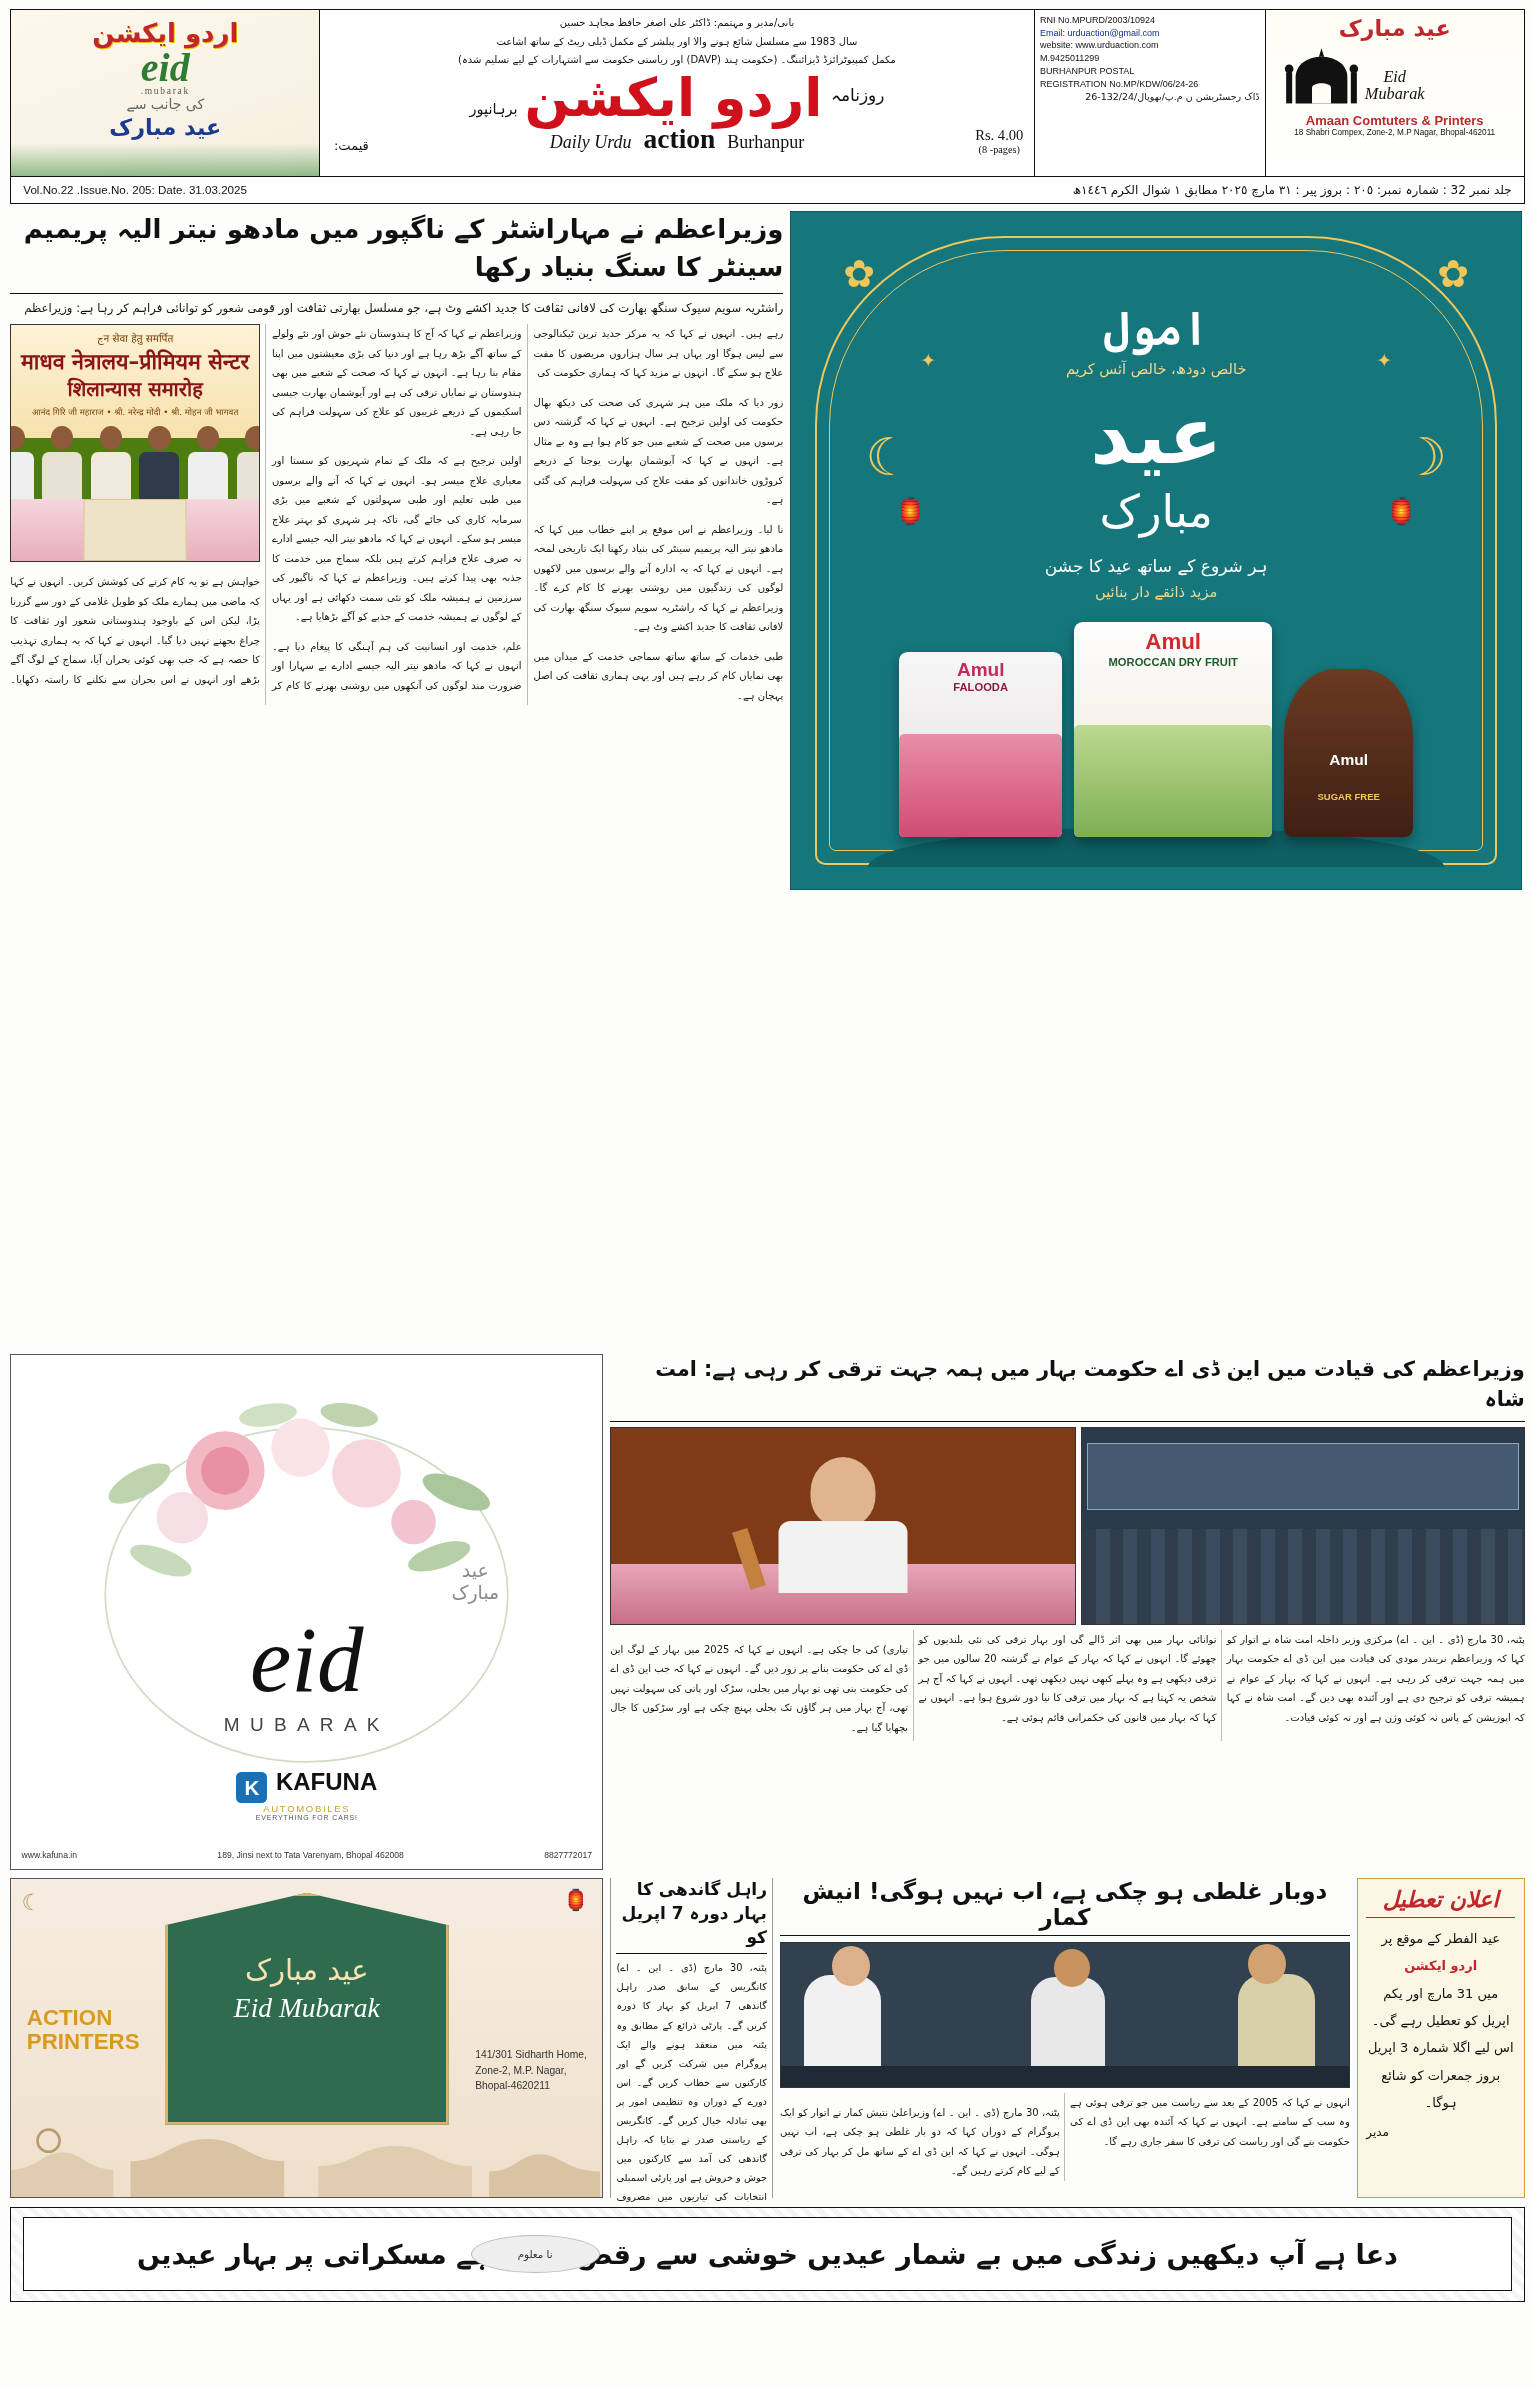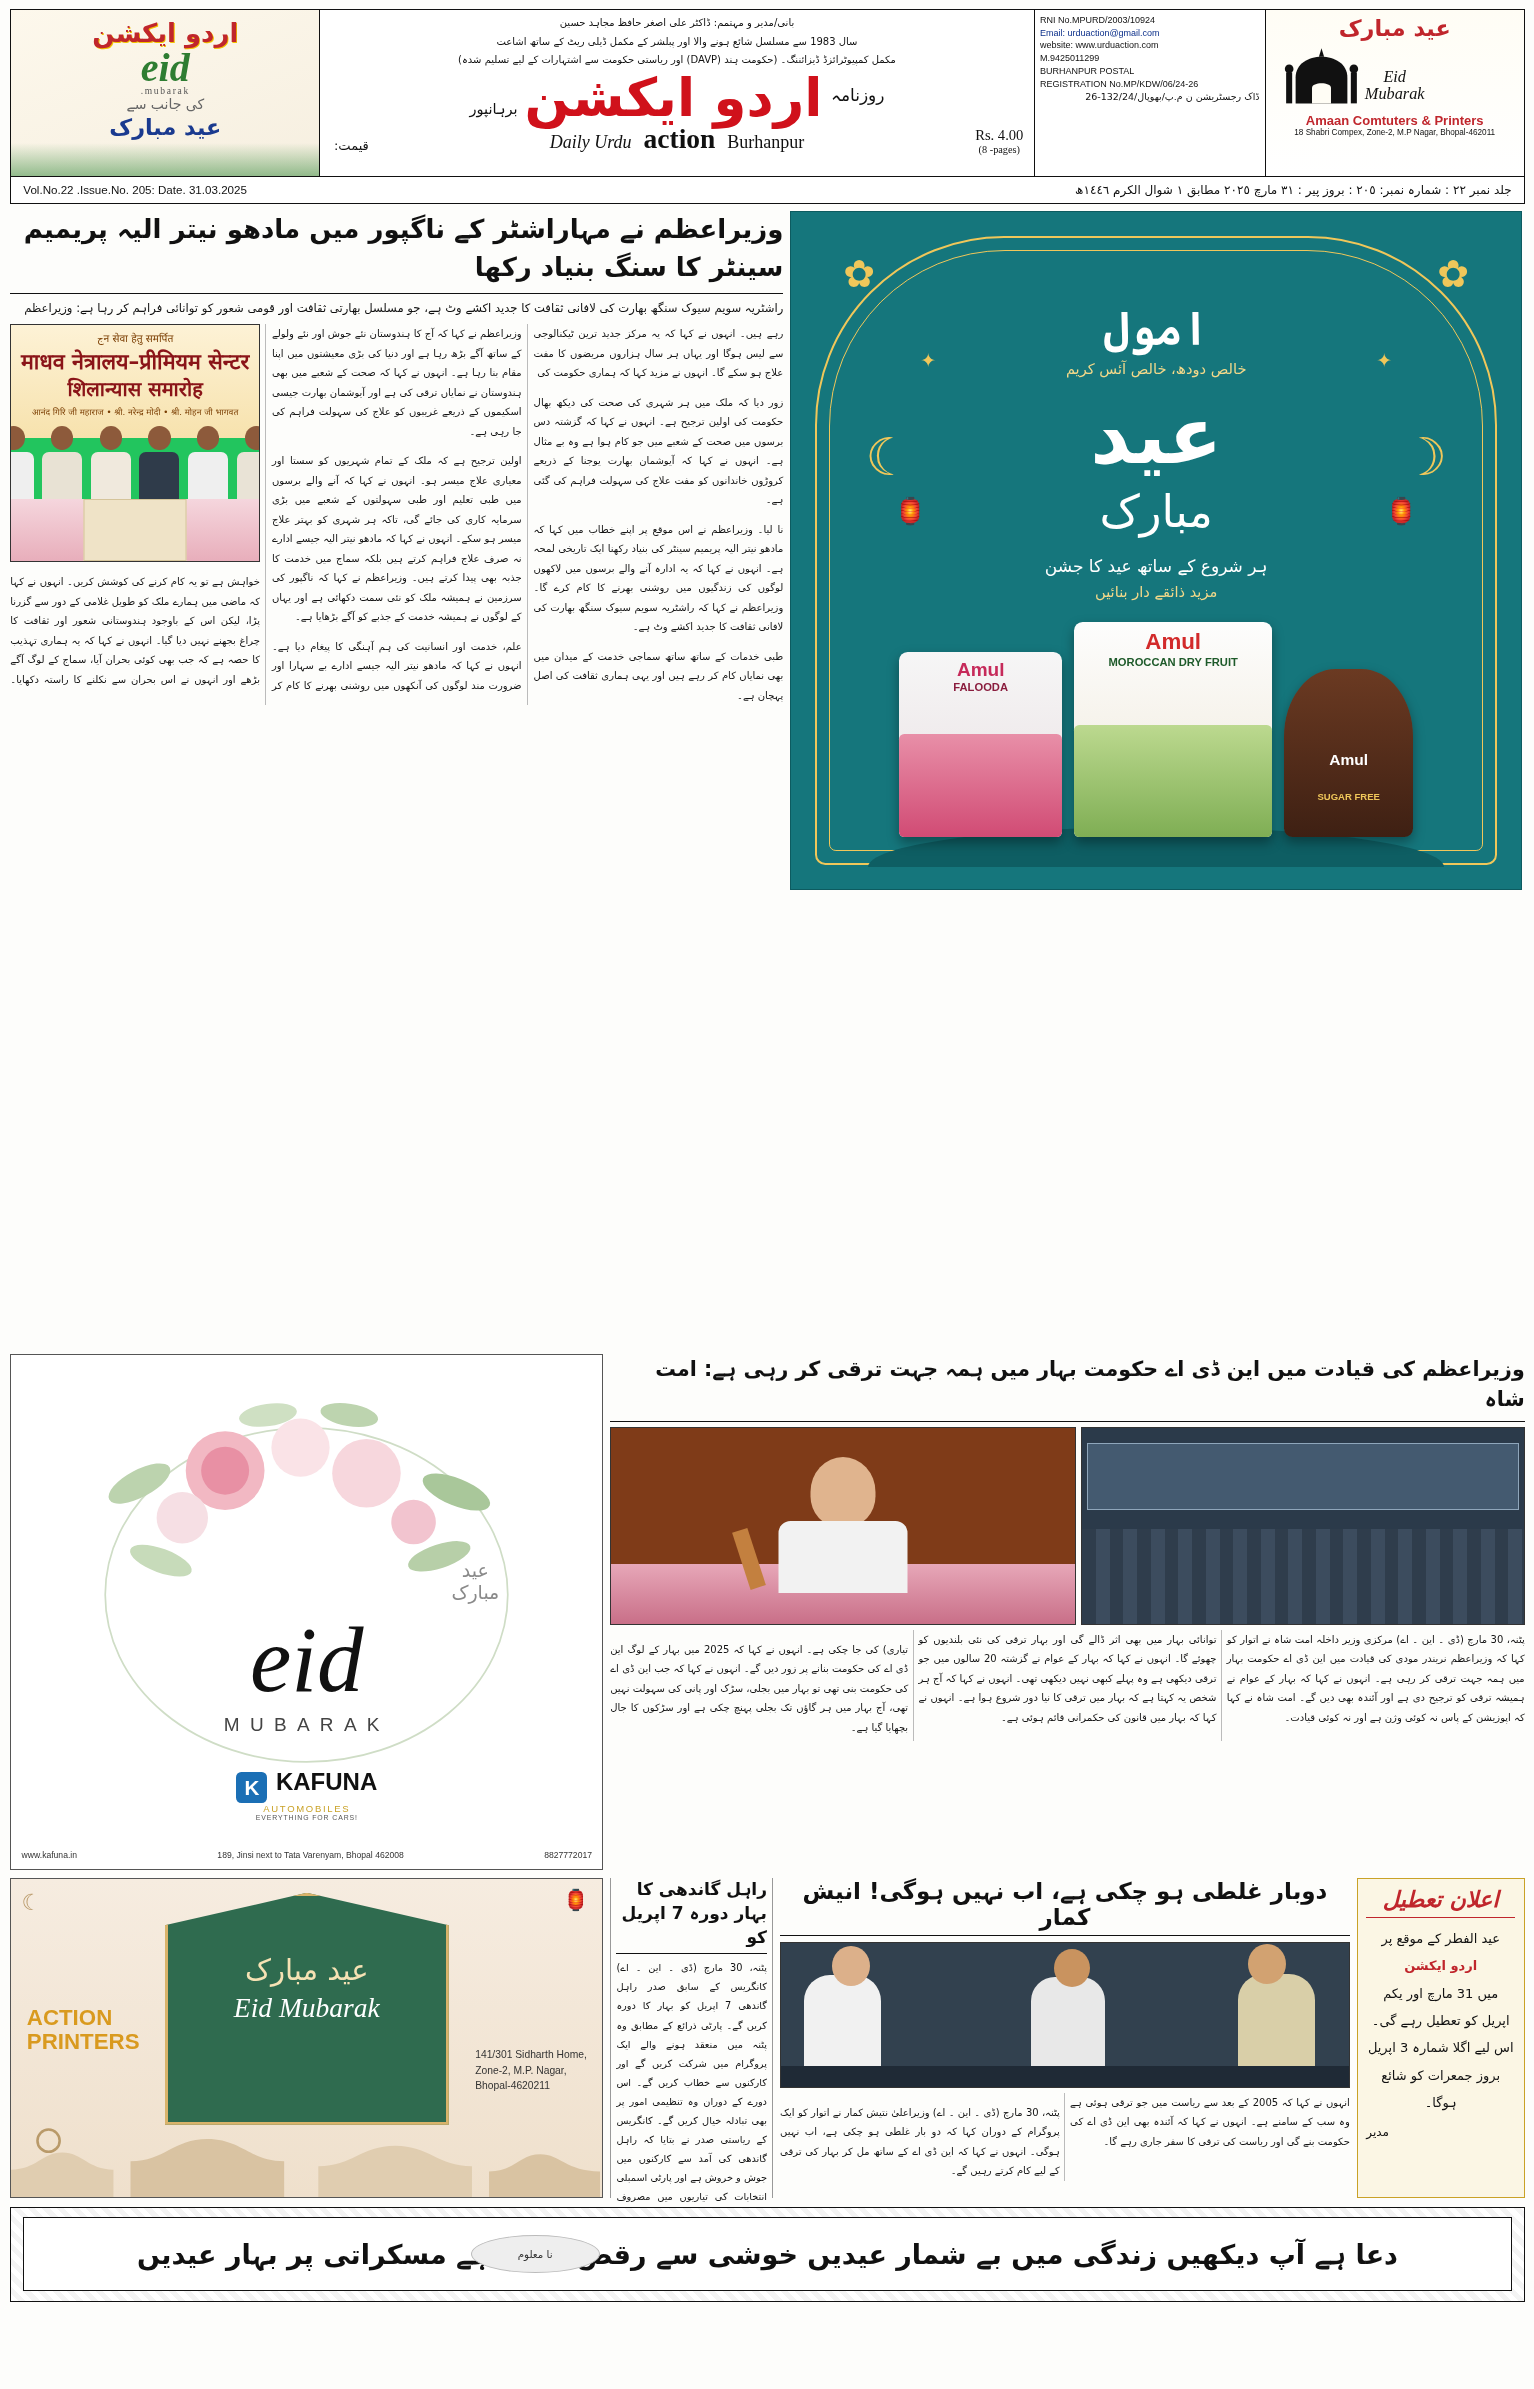--- a/index.html
+++ b/index.html
@@ -132,21 +132,21 @@
     font-size:11.6px; line-height:1.7; color:#111; margin-bottom:5.2px;
   }
   .cols3 { column-count:3; column-gap:12px; column-rule:0.9px solid #bbb; }
   .body-ur {
     direction:rtl; text-align:justify; font-family:"DejaVu Sans", sans-serif;
     font-size:10px; line-height:1.95; color:#141414;
   }
   .photo-box { border:0.9px solid #333; margin:0 0 6.9px 0; }
 
   
-  .stage-photo { width:100%; height:236px; position:relative; overflow:hidden; background:#22c55e; }
+  .stage-photo { width:100%; height:236px; position:relative; overflow:hidden; background:#4d7c0f; }
   .stage-banner {
     position:absolute; top:0; left:0; right:0; height:113px;
     background:linear-gradient(180deg,#fdf2d6,#f7e2ad);
     text-align:center; padding-top:5.2px;
   }
   .stage-banner .l1 { font-family:"DejaVu Sans", sans-serif; font-size:10.3px; color:#7a3d00; }
   .stage-banner .l2 { font-family:"DejaVu Sans", sans-serif; font-size:21.5px; font-weight:bold; color:#8a1418; margin-top:1.7px;}
   .stage-banner .l3 { font-family:"DejaVu Sans", sans-serif; font-size:20px; font-weight:bold; color:#8a1418; }
   .stage-banner .l4 { font-family:"DejaVu Sans", sans-serif; font-size:8.6px; color:#7a3d00; margin-top:3.4px;}
   .stage-people { position:absolute; top:101px; left:0; right:0; height:77px; display:flex; justify-content:center; gap:8.6px; }
@@ -350,21 +350,21 @@
       </svg>
       <div class="eid-en1">Eid</div>
       <div class="eid-en2">Mubarak</div>
       <div class="firm">Amaan Comtuters &amp; Printers</div>
       <div class="addr">18 Shabri Compex, Zone-2, M.P Nagar, Bhopal-462011</div>
     </div>
   </div>
 
   <div class="volbar">
     <span>Vol.No.22 .Issue.No. 205: Date.  31.03.2025</span>
-    <span class="ur">جلد نمبر ٢٢ : شمارہ نمبر: ٢٠٥ : بروز پیر : ٣١ مارچ ٢٠٢٥ مطابق ١ شوال الکرم ١٤٤٦ھ</span>
+    <span class="ur">جلد نمبر 32 : شمارہ نمبر: ٢٠٥ : بروز پیر : ٣١ مارچ ٢٠٢٥ مطابق ١ شوال الکرم ١٤٤٦ھ</span>
   </div>
 
   <div class="main">
 
     <div class="col-left">
       <div class="headline-ur">وزیراعظم نے مہاراشٹر کے ناگپور میں مادھو نیتر الیہ پریمیم سینٹر کا سنگ بنیاد رکھا</div>
       <div class="subhead-ur">راشٹریہ سویم سیوک سنگھ بھارت کی لافانی ثقافت کا جدید اکشے وٹ ہے، جو مسلسل بھارتی ثقافت اور قومی شعور کو توانائی فراہم کر رہا ہے: وزیراعظم</div>
 
       <div class="cols3">
         <div class="photo-box" style="break-inside:avoid;">

